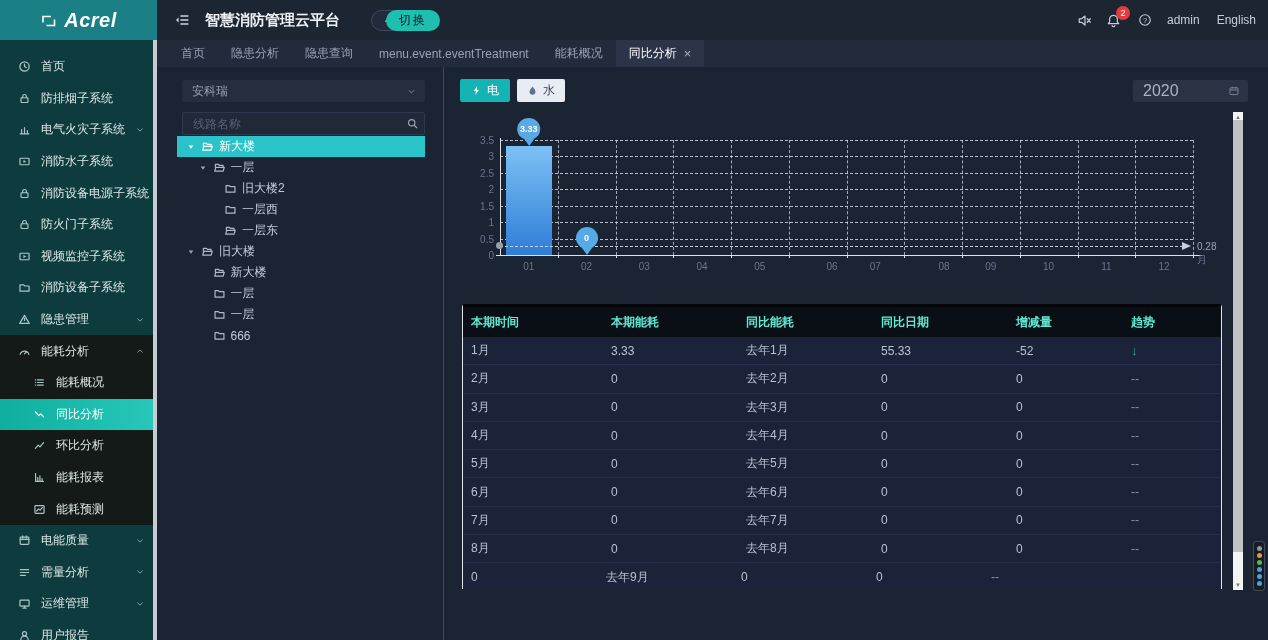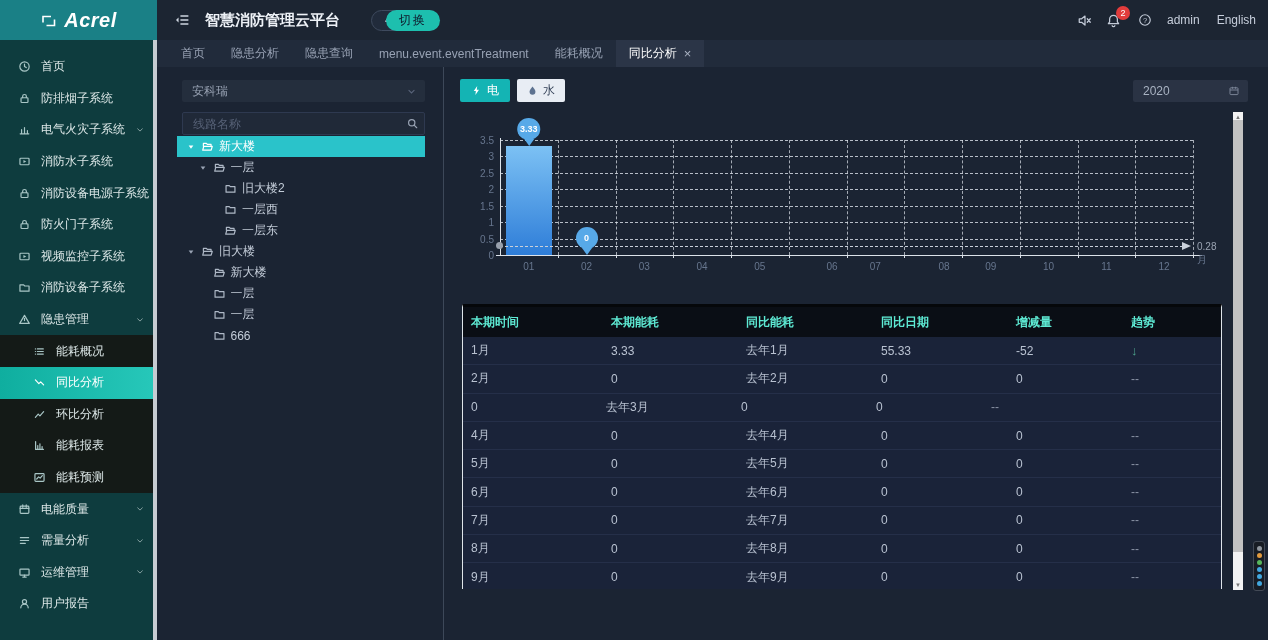--- a/index.html
+++ b/index.html
@@ -56,21 +56,21 @@
   .tree-node .ficon { margin:0 5px 0 5px; color:#aeb8c6; display:flex; flex:none; }
   .divider { position:absolute; left:443px; top:67px; height:573px; width:1px; background:#3d4859; }
 
   
   .type-btn { position:absolute; height:23px; border:none; border-radius:2px; display:flex; align-items:center; justify-content:center; gap:5px; font-size:12px; cursor:pointer; font-family:inherit; }
   .btn-electric { left:460px; top:79px; width:50px; background:#14b4b4; color:#fff; }
   .btn-electric .bicon { color:#fff; display:flex; }
   .btn-water { left:517px; top:79px; width:48px; background:#e8edf4; color:#303e55; }
   .btn-water .bicon { color:#5d7290; display:flex; }
   .year-picker { position:absolute; left:1133px; top:80px; width:115px; height:22px; background:#2a3344; border-radius:2px; display:flex; align-items:center; padding:0 8px 0 10px; cursor:pointer; }
-  .year-value { flex:1; font-size:12px; color:#a9b3c2; }
+  .year-value { flex:1; font-size:16px; color:#a9b3c2; }
   .year-picker .yicon { color:#7a8496; display:flex; }
 
   
   .chart-area { position:absolute; left:455px; top:110px; width:790px; height:172px; }
   .hgrid { position:absolute; border-top:1px dashed rgba(223,229,237,.8); height:0; }
   .vgrid { position:absolute; border-left:1px dashed rgba(223,229,237,.7); width:0; }
   .axis-x { position:absolute; height:1px; background:#dde3ea; }
   .axis-y { position:absolute; width:1px; background:#dde3ea; }
   .xtick { position:absolute; width:1px; height:3px; background:#dde3ea; }
   .ylab, .xlab { position:absolute; font-size:10px; color:#67768e; }
@@ -255,20 +255,34 @@
         <span class="nicon">
           <svg class="icon " width="13" height="13" viewBox="0 0 12 12" fill="none" stroke="currentColor" stroke-width="1.1" stroke-linecap="round" stroke-linejoin="round">
             <path d="M6 2.2l4.4 7.4H1.6z"></path>
             <path d="M6 5v2"></path>
           </svg>
         </span>
         <span class="nav-label">隐患管理</span>
         <span class="nav-chevron">
           <svg class="icon " width="10" height="10" viewBox="0 0 12 12" fill="none" stroke="currentColor" stroke-width="1.1" stroke-linecap="round" stroke-linejoin="round">
             <path d="M3.2 4.6L6 7.3l2.8-2.7"></path>
+          </svg>
+        </span>
+      </div>
+      <div class="nav-item dark">
+        <span class="nicon">
+          <svg class="icon " width="13" height="13" viewBox="0 0 12 12" fill="none" stroke="currentColor" stroke-width="1.1" stroke-linecap="round" stroke-linejoin="round">
+            <path d="M2 8.6a4.2 4.2 0 0 1 8 0"></path>
+            <path d="M6 8.2l2-2.2"></path>
+          </svg>
+        </span>
+        <span class="nav-label">能耗分析</span>
+        <span class="nav-chevron">
+          <svg class="icon " width="10" height="10" viewBox="0 0 12 12" fill="none" stroke="currentColor" stroke-width="1.1" stroke-linecap="round" stroke-linejoin="round">
+            <path d="M3.2 7.4L6 4.7l2.8 2.7"></path>
           </svg>
         </span>
       </div>
       <div class="nav-item sub dark">
         <span class="nicon">
           <svg class="icon " width="13" height="13" viewBox="0 0 12 12" fill="none" stroke="currentColor" stroke-width="1.1" stroke-linecap="round" stroke-linejoin="round">
             <path d="M4 3.6h5.5M4 6h5.5M4 8.4h5.5"></path>
             <path d="M2.2 3.6h0.1M2.2 6h0.1M2.2 8.4h0.1"></path>
           </svg>
         </span>
@@ -608,20 +622,21 @@
         <div class="t-cell" style="width: 140px;">2月</div>
         <div class="t-cell" style="width: 135px;">0</div>
         <div class="t-cell" style="width: 135px;">去年2月</div>
         <div class="t-cell" style="width: 135px;">0</div>
         <div class="t-cell" style="width: 115px;">0</div>
         <div class="t-cell" style="width: 100px;">
           <span class="trend-none">--</span>
         </div>
       </div>
       <div class="t-row">
+        <div class="t-cell" style="width: 140px;">3月</div>
         <div class="t-cell" style="width: 135px;">0</div>
         <div class="t-cell" style="width: 135px;">去年3月</div>
         <div class="t-cell" style="width: 135px;">0</div>
         <div class="t-cell" style="width: 115px;">0</div>
         <div class="t-cell" style="width: 100px;">
           <span class="trend-none">--</span>
         </div>
       </div>
       <div class="t-row">
         <div class="t-cell" style="width: 140px;">4月</div>
@@ -667,21 +682,20 @@
         <div class="t-cell" style="width: 140px;">8月</div>
         <div class="t-cell" style="width: 135px;">0</div>
         <div class="t-cell" style="width: 135px;">去年8月</div>
         <div class="t-cell" style="width: 135px;">0</div>
         <div class="t-cell" style="width: 115px;">0</div>
         <div class="t-cell" style="width: 100px;">
           <span class="trend-none">--</span>
         </div>
       </div>
       <div class="t-row">
-        <div class="t-cell" style="width: 140px;">9月</div>
         <div class="t-cell" style="width: 135px;">0</div>
         <div class="t-cell" style="width: 135px;">去年9月</div>
         <div class="t-cell" style="width: 135px;">0</div>
         <div class="t-cell" style="width: 115px;">0</div>
         <div class="t-cell" style="width: 100px;">
           <span class="trend-none">--</span>
         </div>
       </div>
     </div>
 

